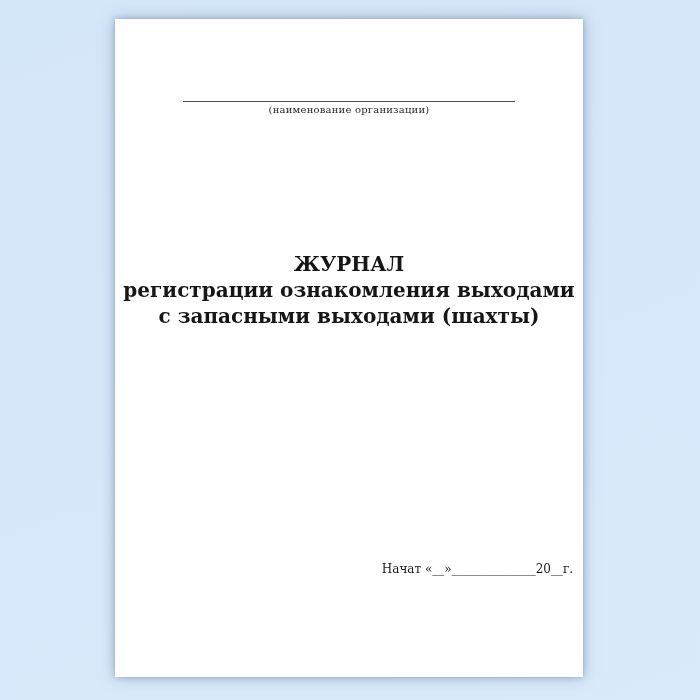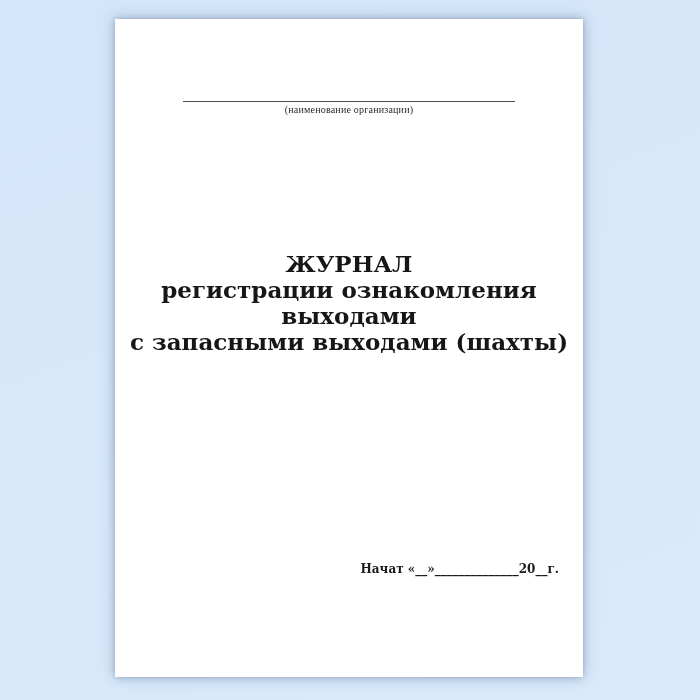--- a/index.html
+++ b/index.html
@@ -23,21 +23,20 @@
     background: #ffffff;
     box-shadow: 0 0 13px rgba(96, 124, 154, 0.55),
                 0 0 4px  rgba(96, 124, 154, 0.35);
   }
   .org-block {
     position: absolute;
     top: 70px;
     left: 0;
     right: 0;
     text-align: center;
-    font-family: Liberation Serif, serif;
   }
   .org-line {
     width: 332px;
     height: 12px;
     margin: 0 auto;
     border-bottom: 1px solid #4f4f4f;
   }
   .org-caption {
     margin-top: 1px;
     font-size: 10px;
@@ -45,30 +44,30 @@
     color: #2a2a2a;
     letter-spacing: 0.2px;
   }
   .title-block {
     position: absolute;
     top: 232px;
     left: 0;
     right: 0;
     text-align: center;
     font-weight: 700;
-    font-size: 23px;
+    font-size: 20px;
     line-height: 26px;
     color: #161616;
   }
   .dates-block {
     position: absolute;
     top: 538px;
-    right: 24px;
+    right: 10px;
     text-align: right;
-    font-weight: 700;
+    font-weight: 400;
     font-size: 12px;
     line-height: 24px;
     color: #1b1b1b;
   }
 </style>
 </head>
 <body>
 
 <div class="scene">
   <div class="paper">

